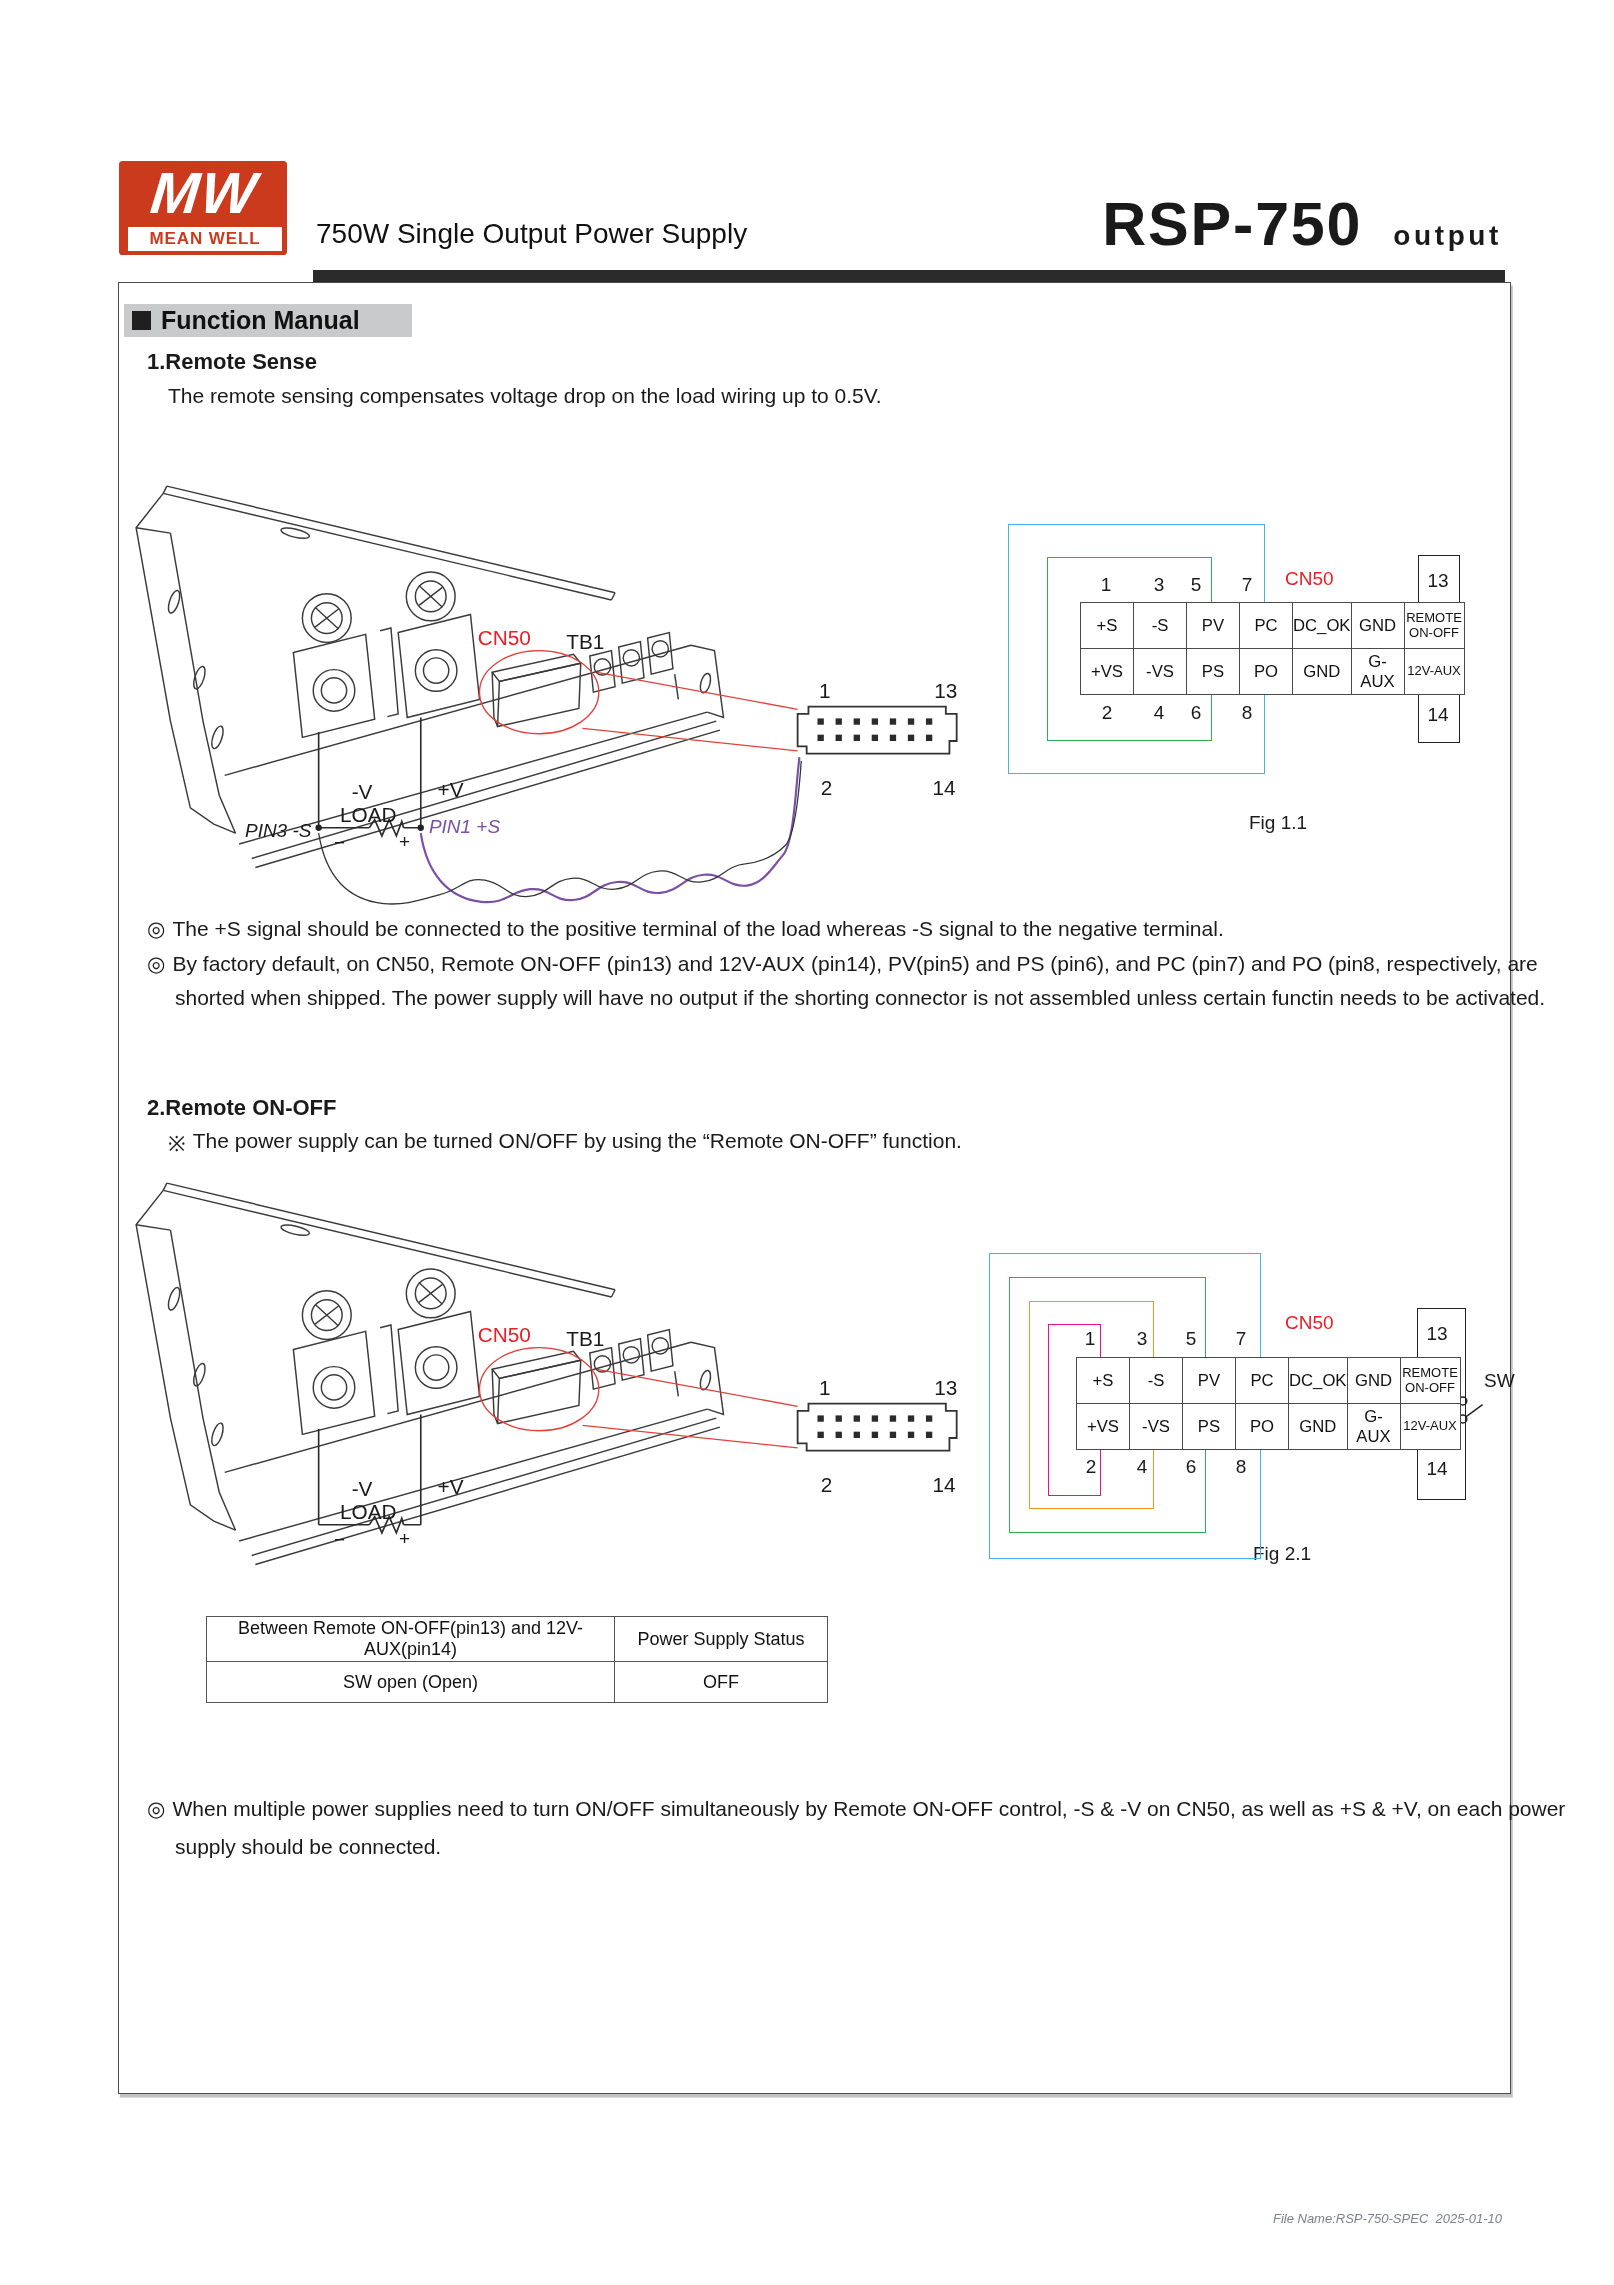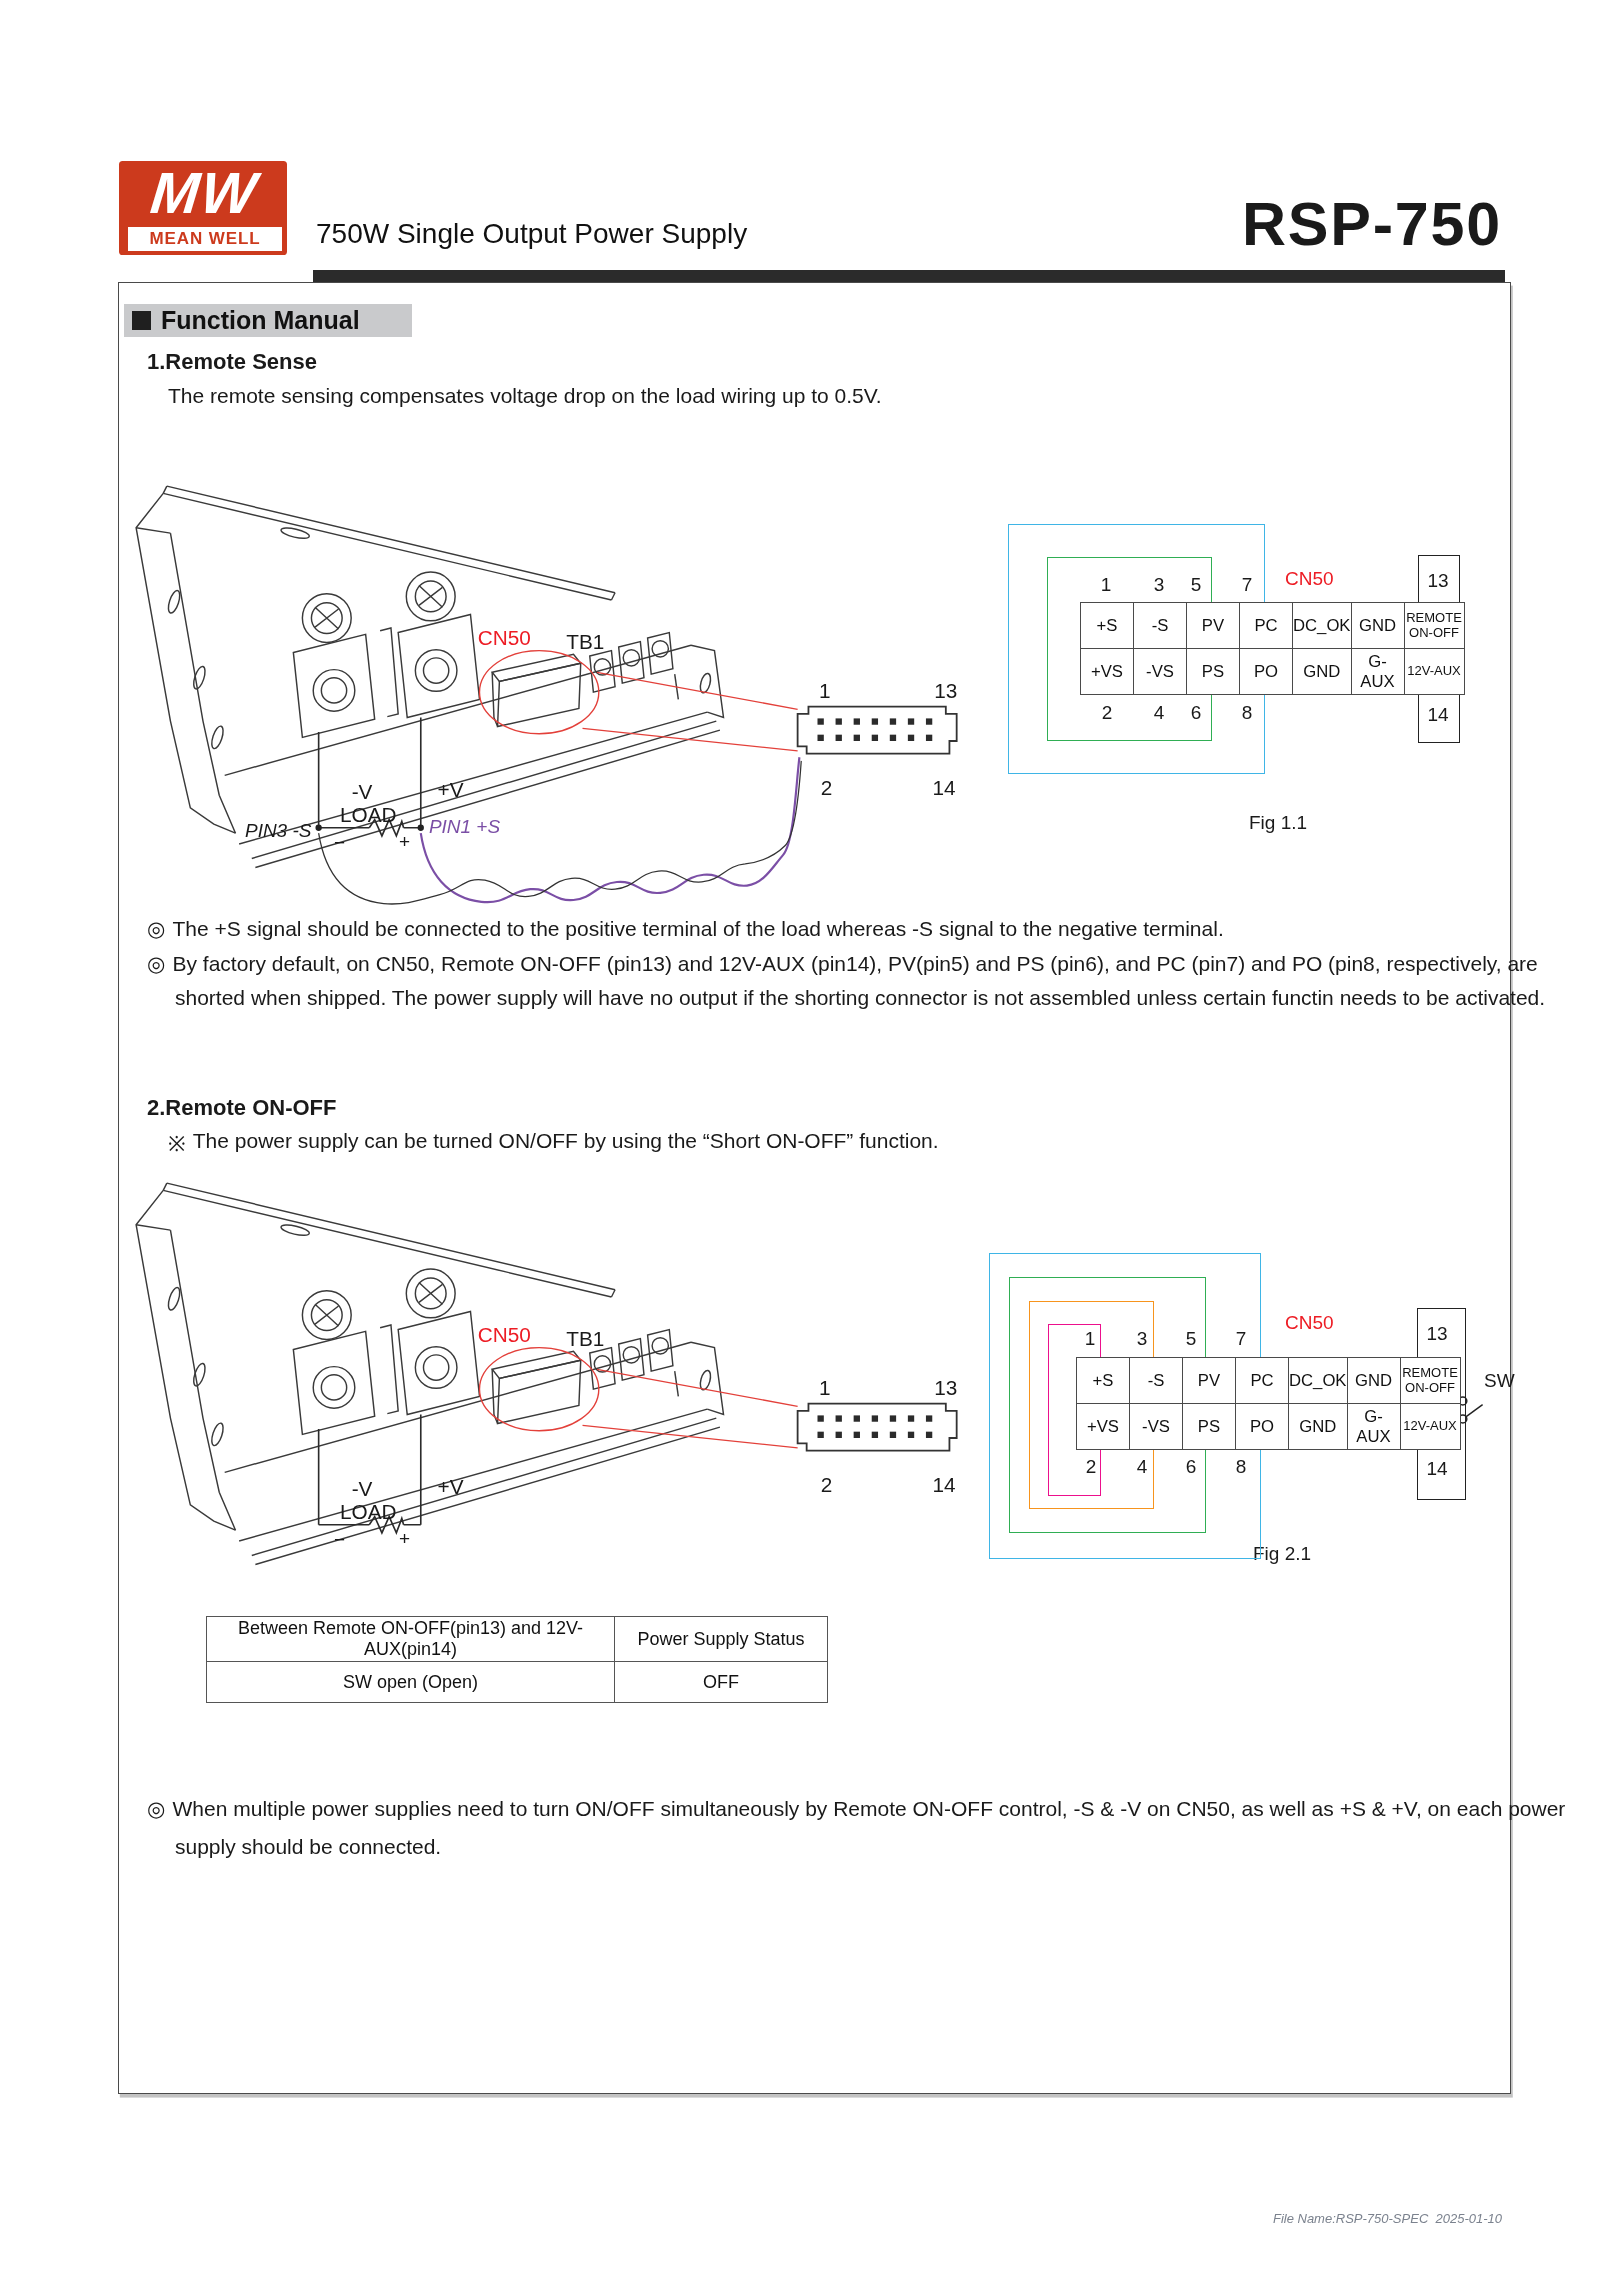--- a/index.html
+++ b/index.html
@@ -8,21 +8,21 @@
   .abs{position:absolute;}
 
   
   .logo-box{left:119px;top:161px;width:168px;height:94px;background:#cc3a1d;border-radius:3.6px;}
   .logo-mw{left:134px;top:159px;width:141px;height:67px;color:#fff;font-size:58px;font-weight:bold;
            font-style:italic;letter-spacing:1.8px;transform:skewX(-6deg);text-align:center;}
   .logo-brand{left:127px;top:226px;width:154px;height:23.5px;background:#fff;border:0.9px solid #cc3a1d;
               color:#cc3a1d;font-size:17px;font-weight:bold;letter-spacing:0.9px;
               display:flex;align-items:center;justify-content:center;text-align:center;}
   .product-title{left:316px;top:218px;font-size:28px;color:#111;}
-  .series-wrap{left:905px;top:194px;width:597px;display:flex;justify-content:flex-end;align-items:flex-end;gap:31px;flex-direction:column;}
+  .series-wrap{left:905px;top:194px;width:597px;display:flex;justify-content:flex-end;align-items:flex-end;gap:31px;}
   .series-name{font-size:61px;font-weight:bold;letter-spacing:1.8px;line-height:1;}
   .series-suffix{font-size:28px;font-weight:bold;letter-spacing:3.6px;line-height:1;padding-bottom:5.4px;}
   .header-bar{left:313px;top:270px;width:1192px;height:13.6px;background:#2b2b2b;}
 
   
   .content-box{left:118px;top:282px;width:1391px;height:1810px;border:1.8px solid #4a4a4a;
                box-shadow:1.8px 3.6px 0 rgba(145,145,145,.55);background:#fff;}
 
   .fm-band{left:124px;top:304px;width:288px;height:33px;background:#c9cacc;}
   .fm-square{left:132px;top:311px;width:19px;height:19px;background:#1f1f1f;}
@@ -242,21 +242,21 @@
   </div>
   <div class="abs bullet-line" style="left:147px;top:952px">
     <span>◎</span>
     <span>By factory default, on CN50, Remote ON-OFF (pin13) and 12V-AUX (pin14), PV(pin5) and PS (pin6), and PC (pin7) and PO (pin8, respectively, are</span>
   </div>
   <div class="abs t-body" style="left:175px;top:986px">shorted when shipped. The power supply will have no output if the shorting connector is not assembled unless certain functin needs to be activated.</div>
 
   <div class="abs h-section" style="left:147px;top:1095px">2.Remote ON-OFF</div>
   <div class="abs bullet-line" style="left:168px;top:1129px">
     <span>※</span>
-    <span>The power supply can be turned ON/OFF by using the “Short ON-OFF” function.</span>
+    <span>The power supply can be turned ON/OFF by using the “Remote ON-OFF” function.</span>
   </div>
 
   <svg class="fig-svg" style="left:116px;top:1147px" width="868" height="488" viewBox="0 0 960 540">
     <use href="#chassis-art"></use>
     <use href="#load-art"></use>
     <use href="#red-links"></use>
     <use href="#conn-art" x="754" y="282"></use>
     <text x="400" y="216" font-size="23" fill="#ed1c24">CN50</text>
     <text x="498" y="220" font-size="23" fill="#1a1a1a">TB1</text>
     <text x="272" y="386" font-size="23" text-anchor="middle" fill="#1a1a1a">-V</text>

